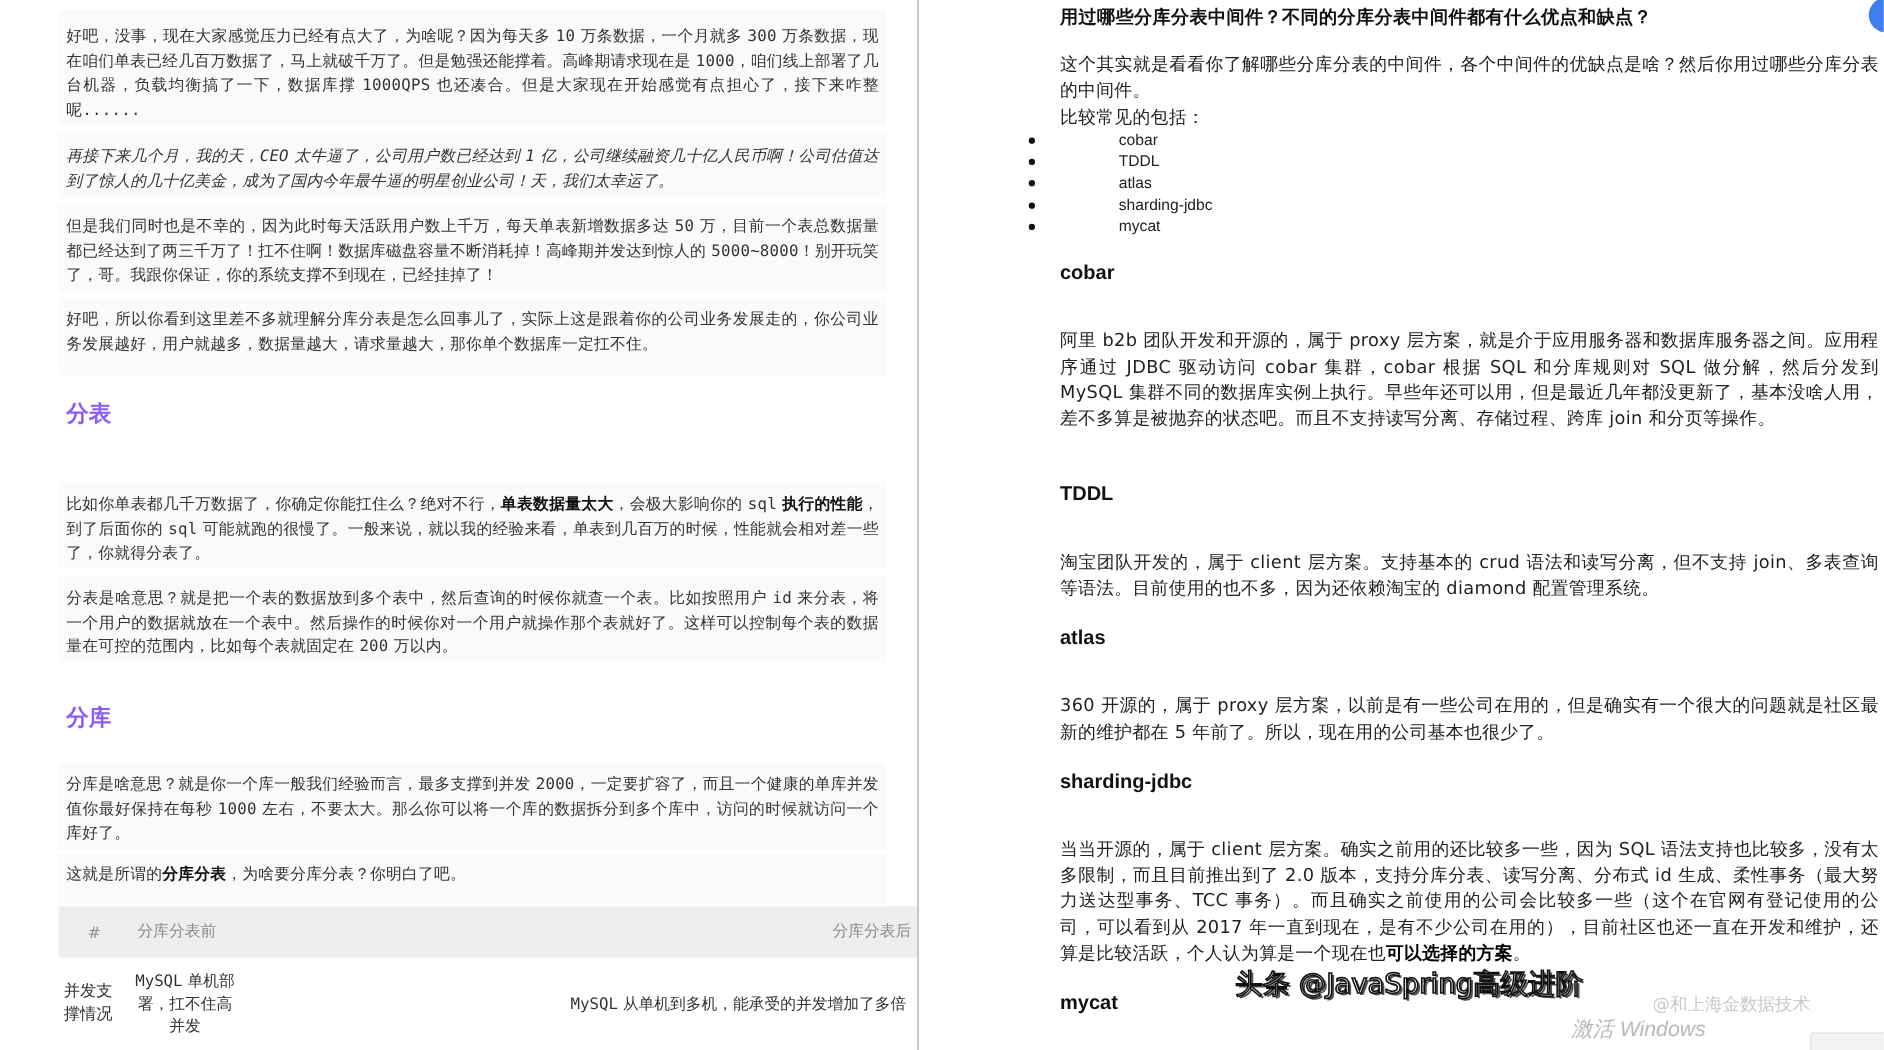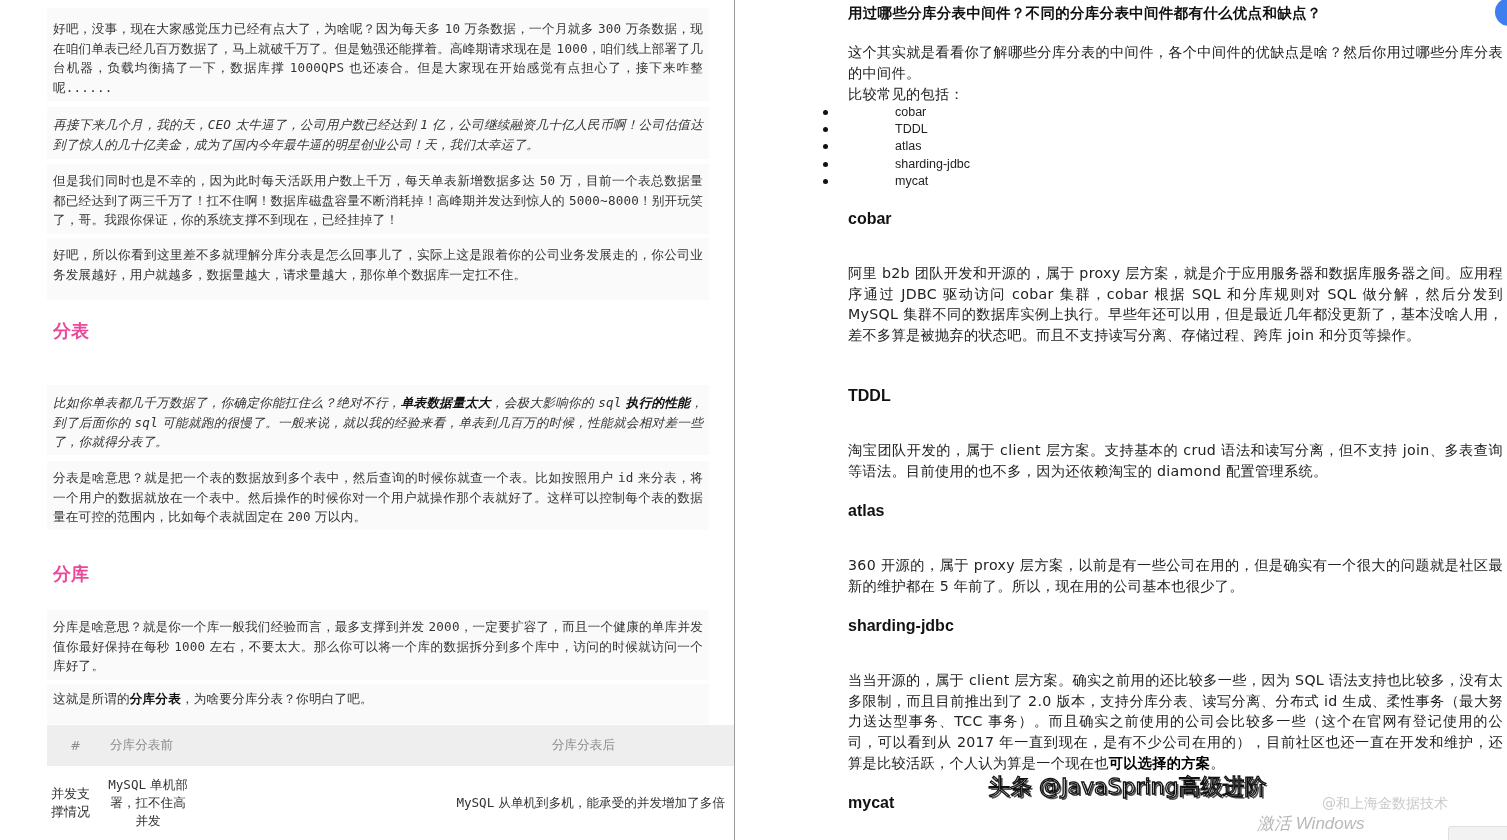--- a/index.html
+++ b/index.html
@@ -19,21 +19,21 @@
     position:absolute; left:47px; width:662px;
     background:#fafafa;
     padding:0 6px; box-sizing:border-box;
     font-size:12.6px; line-height:19.5px; color:#333;
     letter-spacing:0.2px;
   }
   .para-block p { margin:0; text-align:justify; }
   .para-block b { color:#111; font-weight:bold; }
   .left-heading {
     position:absolute; left:53px;
-    font-size:18px; font-weight:bold; color:#ec4899;
+    font-size:18px; font-weight:bold; color:#8b5cf6;
   }
   .cmp-table {
     position:absolute; left:47px; top:725px; width:688px;
     border-collapse:collapse; font-size:12.6px;
   }
   .cmp-table th {
     background:#eeeeee; color:#8c8c8c; font-weight:normal;
     height:41px; text-align:left; padding:0 6px;
   }
   .cmp-table td {
@@ -94,42 +94,42 @@
   </div>
   <div class="para-block" style="top:164px;height:70px;padding-top:7px;">
     <p><span>但是我们同时也是不幸的，因为此时每天活跃用户数上千万，每天单表新增数据多达 </span><span class="mono">50</span><span> 万，目前一个表总数据量都已经达到了两三千万了！扛不住啊！数据库磁盘容量不断消耗掉！高峰期并发达到惊人的 </span><span class="mono">5000~8000</span><span>！别开玩笑了，哥。我跟你保证，你的系统支撑不到现在，已经挂掉了！</span></p>
   </div>
   <div class="para-block" style="top:238px;height:62px;padding-top:7px;">
     <p><span>好吧，所以你看到这里差不多就理解分库分表是怎么回事儿了，实际上这是跟着你的公司业务发展走的，你公司业务发展越好，用户就越多，数据量越大，请求量越大，那你单个数据库一定扛不住。</span></p>
   </div>
 
   <div class="left-heading" style="top:319px;">分表</div>
 
-  <div class="para-block" style="top:385px;height:70px;padding-top:8px;font-style:italic;">
+  <div class="para-block" style="top:385px;height:70px;padding-top:8px;">
     <p><span>比如你单表都几千万数据了，你确定你能扛住么？绝对不行，</span><b>单表数据量太大</b><span>，会极大影响你的 </span><span class="mono">sql</span><span> </span><b>执行的性能</b><span>，到了后面你的 </span><span class="mono">sql</span><span> 可能就跑的很慢了。一般来说，就以我的经验来看，单表到几百万的时候，性能就会相对差一些了，你就得分表了。</span></p>
   </div>
   <div class="para-block" style="top:461px;height:69px;padding-top:7px;">
     <p><span>分表是啥意思？就是把一个表的数据放到多个表中，然后查询的时候你就查一个表。比如按照用户 </span><span class="mono">id</span><span> 来分表，将一个用户的数据就放在一个表中。然后操作的时候你对一个用户就操作那个表就好了。这样可以控制每个表的数据量在可控的范围内，比如每个表就固定在 </span><span class="mono">200</span><span> 万以内。</span></p>
   </div>
 
   <div class="left-heading" style="top:562px;">分库</div>
 
   <div class="para-block" style="top:610px;height:70px;padding-top:7px;">
     <p><span>分库是啥意思？就是你一个库一般我们经验而言，最多支撑到并发 </span><span class="mono">2000</span><span>，一定要扩容了，而且一个健康的单库并发值你最好保持在每秒 </span><span class="mono">1000</span><span> 左右，不要太大。那么你可以将一个库的数据拆分到多个库中，访问的时候就访问一个库好了。</span></p>
   </div>
   <div class="para-block" style="top:684px;height:40px;padding-top:5px;">
     <p><span>这就是所谓的</span><b>分库分表</b><span>，为啥要分库分表？你明白了吧。</span></p>
   </div>
 
   <table class="cmp-table">
     <thead>
       <tr>
         <th style="width:45px;text-align:center;">#</th>
         <th style="width:300px;">分库分表前</th>
-        <th style="text-align:left;padding-left:136px;">分库分表后</th>
+        <th style="text-align:right;padding-left:136px;">分库分表后</th>
       </tr>
     </thead>
     <tbody>
       <tr>
         <td style="width:45px;font-size:13px;line-height:18px;">并发支撑情况</td>
         <td style="line-height:18px;">
           <div style="width:80px;text-align:center;"><span class="mono">MySQL</span><span> 单机部署，扛不住高并发</span></div>
         </td>
         <td style="text-align:right;padding-right:10px;"><span class="mono">MySQL</span><span> 从单机到多机，能承受的并发增加了多倍</span></td>
       </tr>

